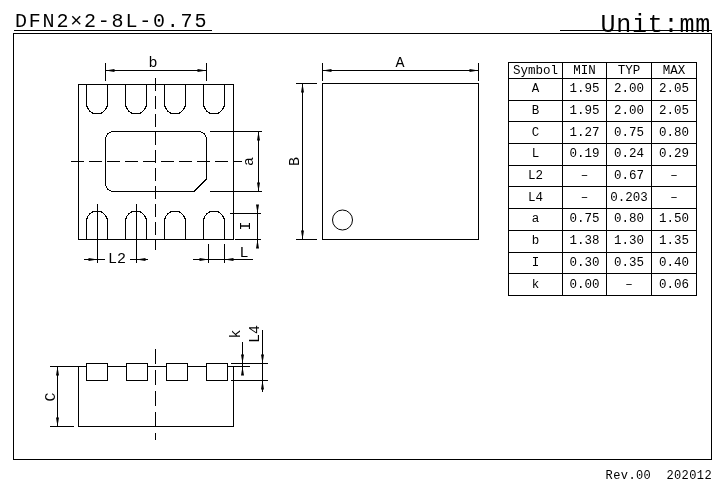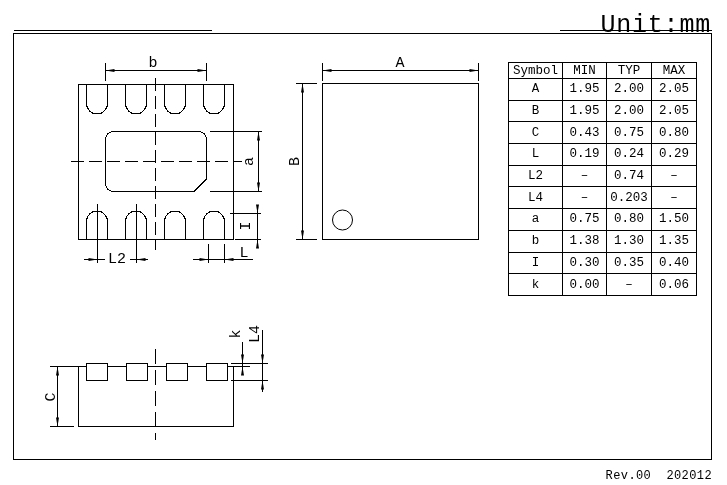--- a/index.html
+++ b/index.html
@@ -13,20 +13,21 @@
   table.dims { position:absolute; left:508px; top:62px; width:188px; height:234px; border-collapse:collapse; table-layout:fixed; }
   table.dims td, table.dims th { border:1px solid #000; font-size:12.5px; font-weight:normal; text-align:center; vertical-align:middle; padding:0; }
   .thead2 { height:30px; line-height:14px; white-space:pre; }
   .colhead { height:16px; }
 </style>
 </head>
 <body>
 
 <div class="page">
 
+  <div id="title">DFN2×2-8L-0.75</div>
   <div id="unit">Unit:mm</div>
 
   <svg width="727" height="485" viewBox="0 0 727 485">
 
     <g stroke="#000" stroke-width="1" fill="none" shape-rendering="crispEdges">
       <line x1="14" y1="30.5" x2="212" y2="30.5"></line>
       <line x1="560" y1="30.5" x2="712" y2="30.5"></line>
       <rect x="13.5" y="33.5" width="698" height="426"></rect>
     </g>
 
@@ -147,34 +148,34 @@
           <td>2.05</td>
         </tr>
     <tr>
           <td>B</td>
           <td>1.95</td>
           <td>2.00</td>
           <td>2.05</td>
         </tr>
     <tr>
           <td>C</td>
-          <td>0.43</td>
+          <td>1.27</td>
           <td>0.75</td>
           <td>0.80</td>
         </tr>
     <tr>
           <td>L</td>
           <td>0.19</td>
           <td>0.24</td>
           <td>0.29</td>
         </tr>
     <tr>
           <td>L2</td>
           <td>–</td>
-          <td>0.74</td>
+          <td>0.67</td>
           <td>–</td>
         </tr>
     <tr>
           <td>L4</td>
           <td>–</td>
           <td>0.203</td>
           <td>–</td>
         </tr>
     <tr>
           <td>a</td>

